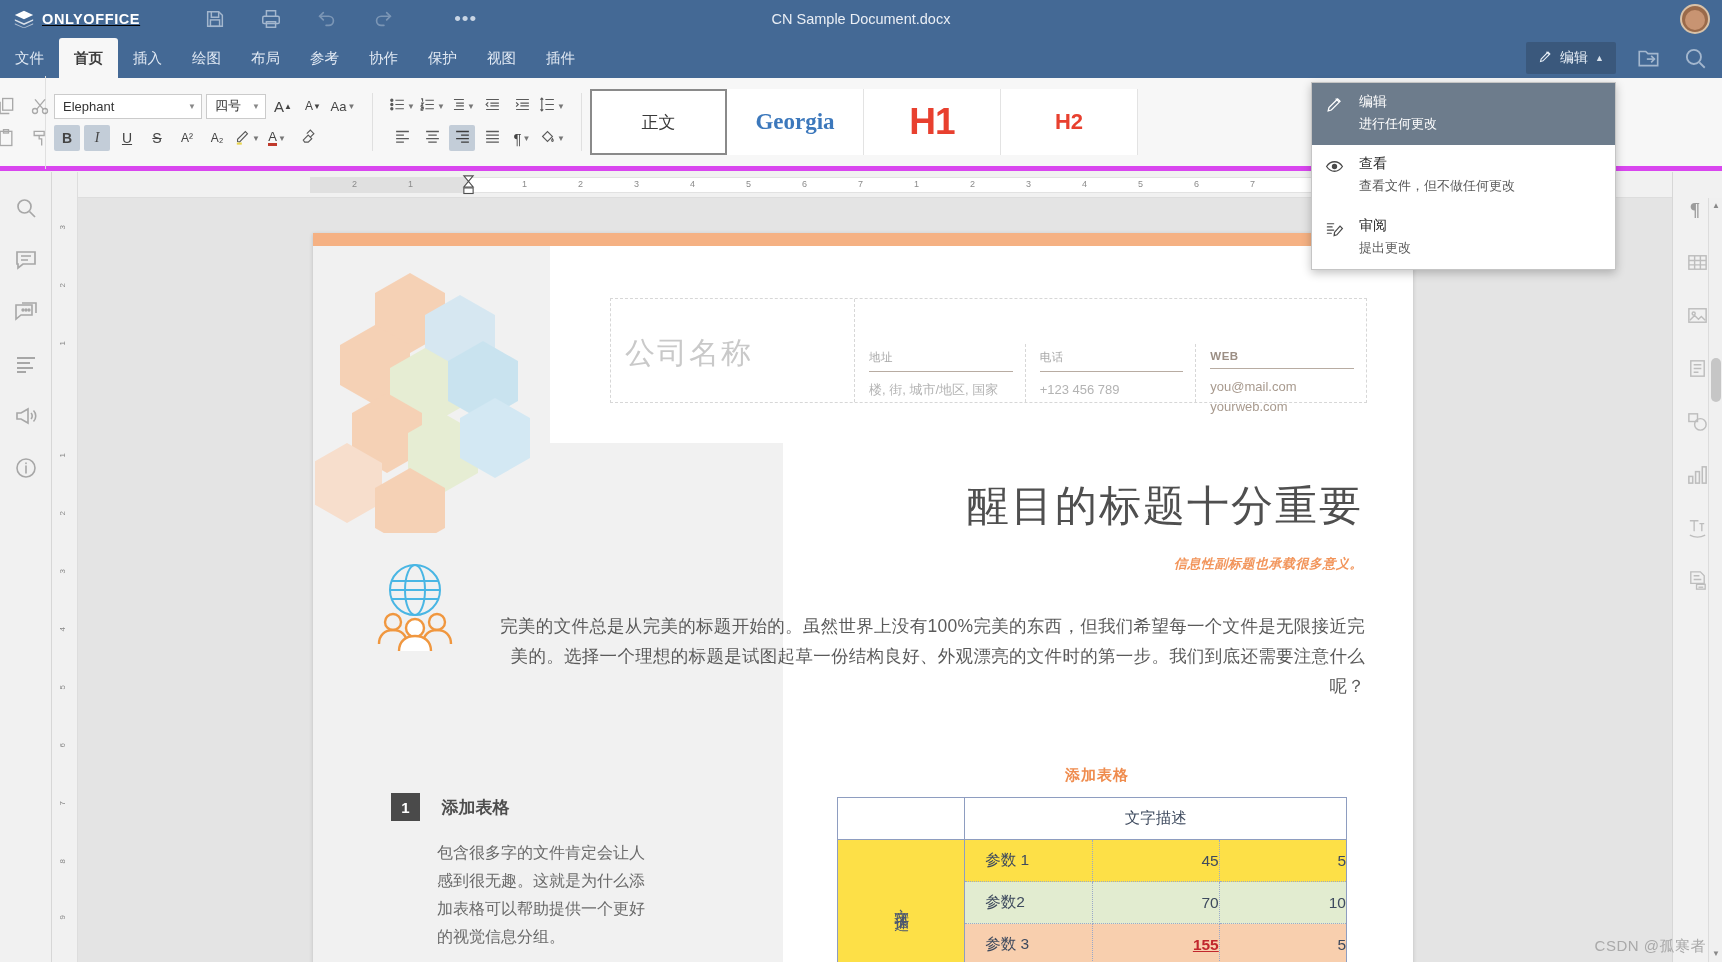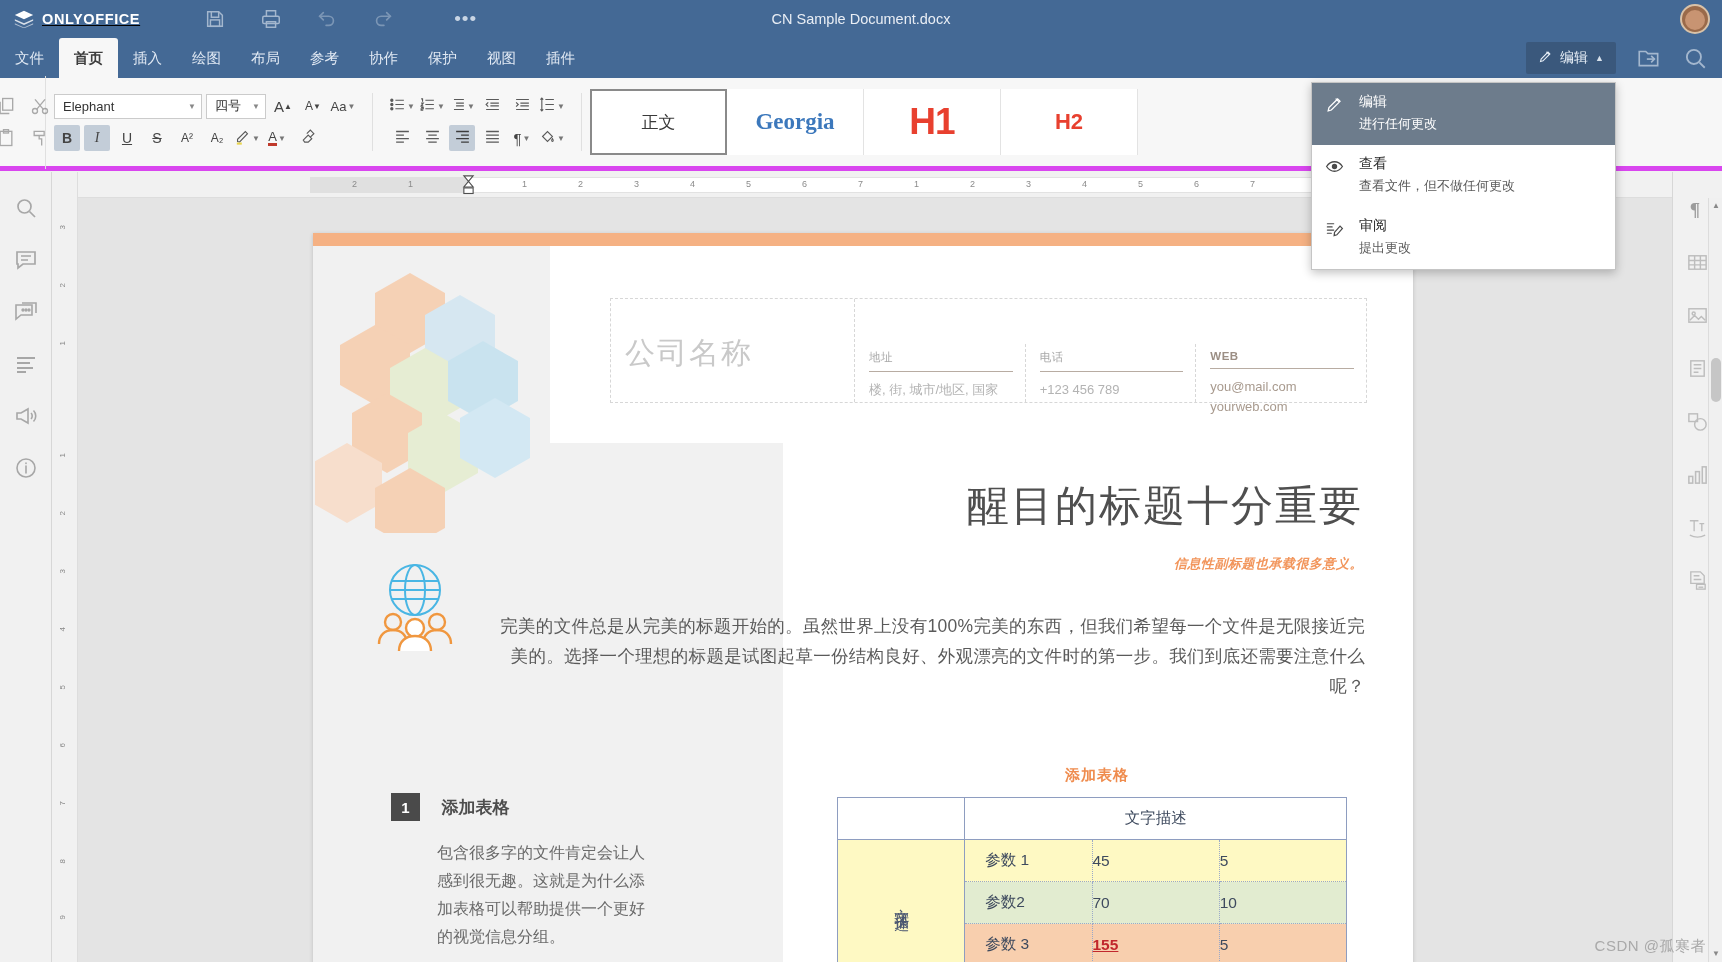--- a/index.html
+++ b/index.html
@@ -258,22 +258,22 @@
     color: #3e4a5e; }
   .dt-rowspan { border-right: 1px solid #8e9dc0 !important; width: 104px;
     text-align: center; }
   .dt-rowspan span { writing-mode: vertical-rl; font-size: 15px;
     color: #4a5670; letter-spacing: 3px; }
   .dt-hdr { border-bottom: 1px solid #8e9dc0 !important; text-align: center;
     font-size: 16px; color: #4a5670; height: 54px; }
   .dt-corner { border-right: 1px solid #8e9dc0 !important;
     border-bottom: 1px solid #8e9dc0 !important; }
   .c-lbl { padding-left: 20px; }
-  .c-num { text-align: left; }
-  .r-blue td { background: #fef9c3; }
+  .c-num { text-align: right; }
+  .r-blue td { background: #fde047; }
   .r-green td { background: #e2ecd0; }
   .r-orange td { background: #f8cfae; }
   .red-u { color: #c1272d; text-decoration: underline; font-weight: bold; }
 
   
   .vscroll {
     position: absolute; right: 0; top: 198px; width: 14px; bottom: 0;
     background: #f0f0f0; border-left: 1px solid #dcdcdc;
   }
   .vscroll .arrow-up, .vscroll .arrow-dn {

